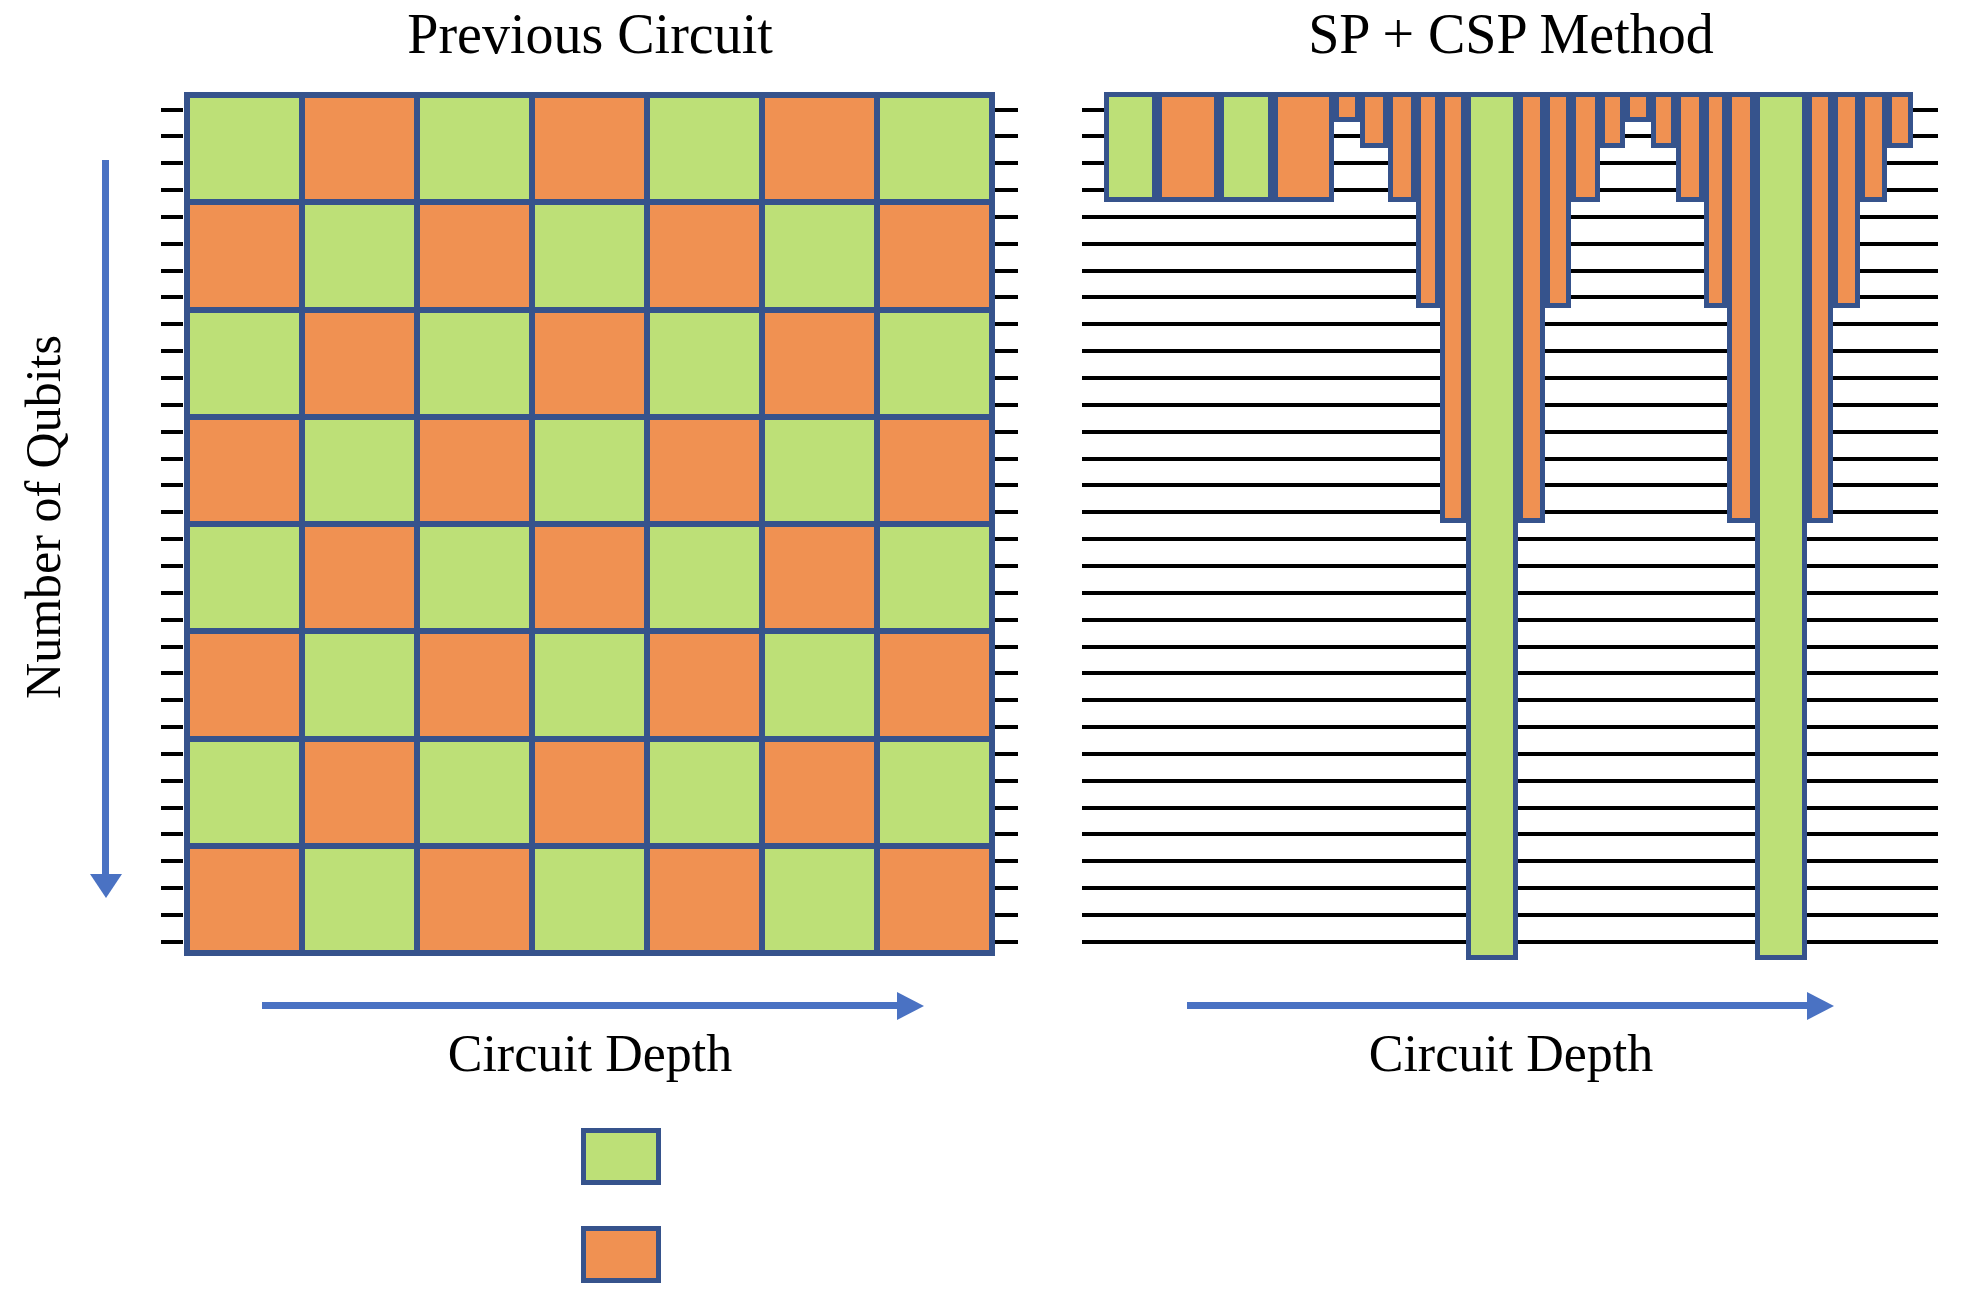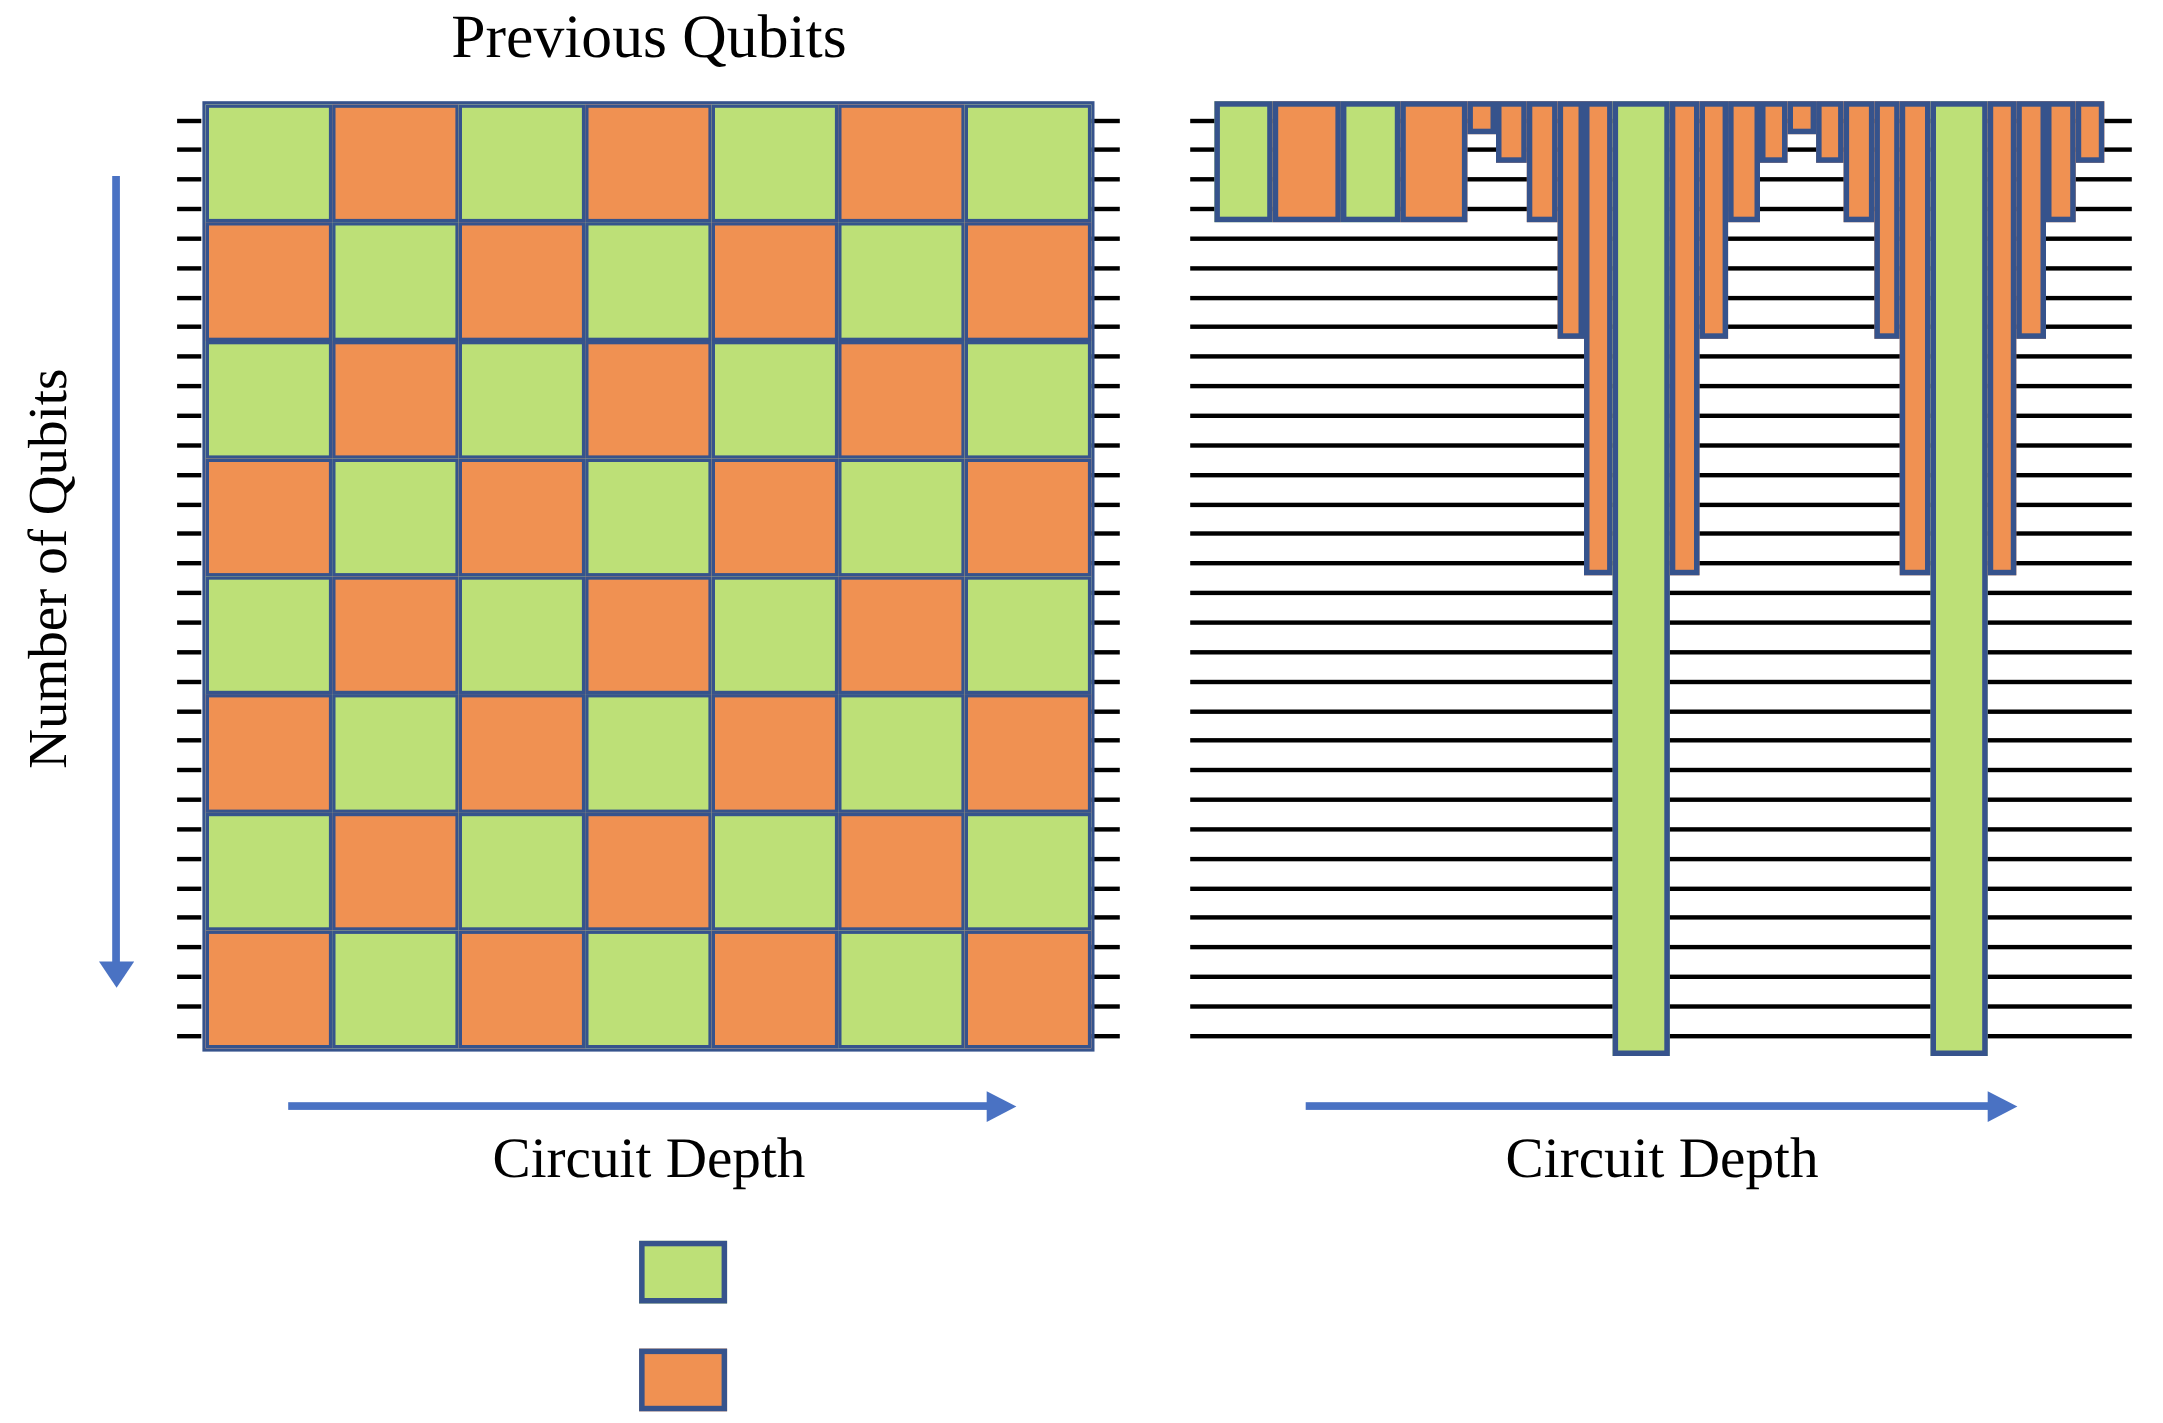--- a/index.html
+++ b/index.html
@@ -24,21 +24,22 @@
   .arrow-head.down{border-left:16px solid transparent;border-right:16px solid transparent;border-top:24px solid #4a72c3;}
   .legend-swatch{position:absolute;width:80px;height:57px;box-sizing:border-box;border:5px solid #36538c;}
   .legend-label{position:absolute;height:57px;line-height:57px;font-size:48px;white-space:nowrap;}
   .legend-label sub{font-size:32px;}
 </style>
 </head>
 <body>
 
 <div id="canvas">
 
-  <div class="abs panel-title" style="left:187px;top:2px;width:806px;">Previous Qubits</div>
+  <div class="abs panel-title" style="left:187px;top:2px;width:806px;">Previous Circuit</div>
+  <div class="abs panel-title" style="left:1082px;top:2px;width:858px;">SP + CSP Method</div>
 
   <div class="abs v-axis-label" style="left:-207px;top:491px;">Number of Qubits</div>
   <div class="arrow-line" style="left: 102px; top: 160px; width: 7px; height: 716px; background: rgb(74, 114, 195);"></div>
   <div class="arrow-head down" style="left: 90px; top: 874px; border-top-color: rgb(74, 114, 195);"></div>
 
   <div id="left-wires">
       <div class="wire" style="left: 161px; top: 107.5px; width: 22px; background: rgb(0, 0, 0);"></div>
       <div class="wire" style="left: 992px; top: 107.5px; width: 26px; background: rgb(0, 0, 0);"></div>
       <div class="wire" style="left: 161px; top: 134.35px; width: 22px; background: rgb(0, 0, 0);"></div>
       <div class="wire" style="left: 992px; top: 134.35px; width: 26px; background: rgb(0, 0, 0);"></div>

